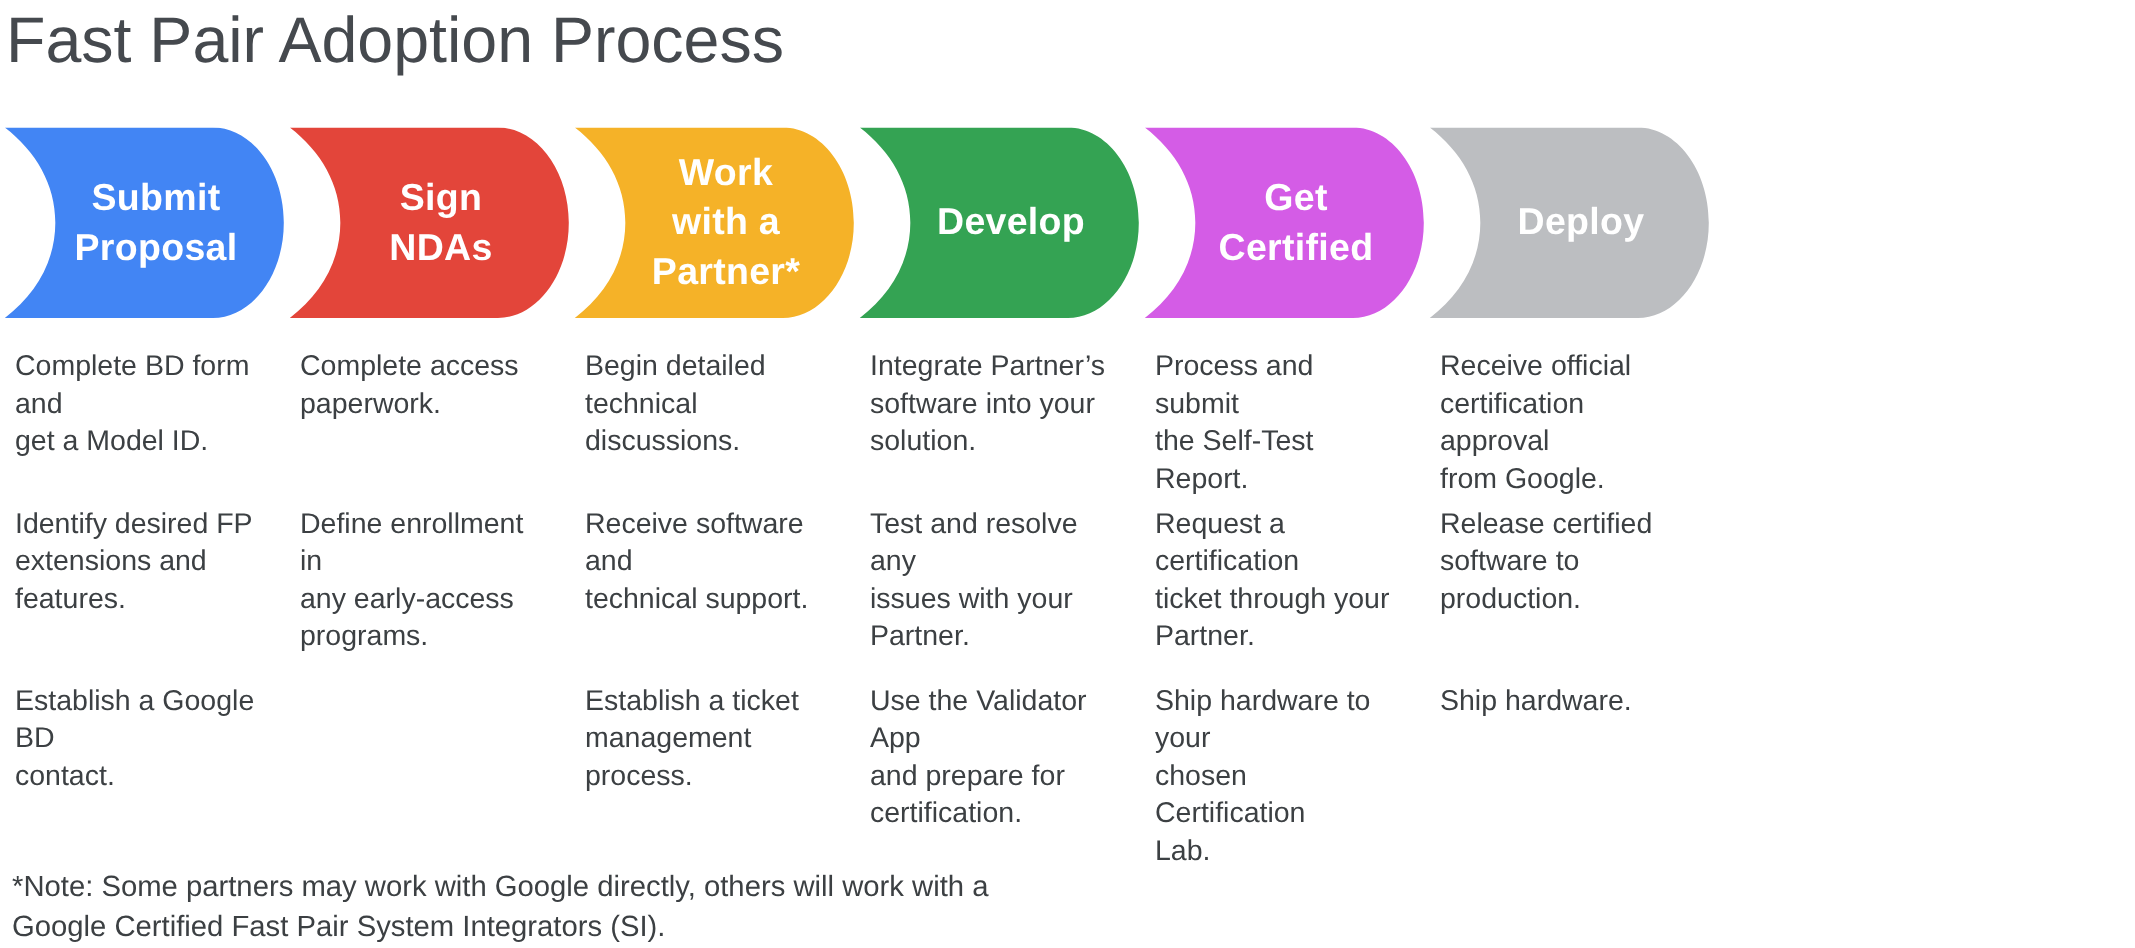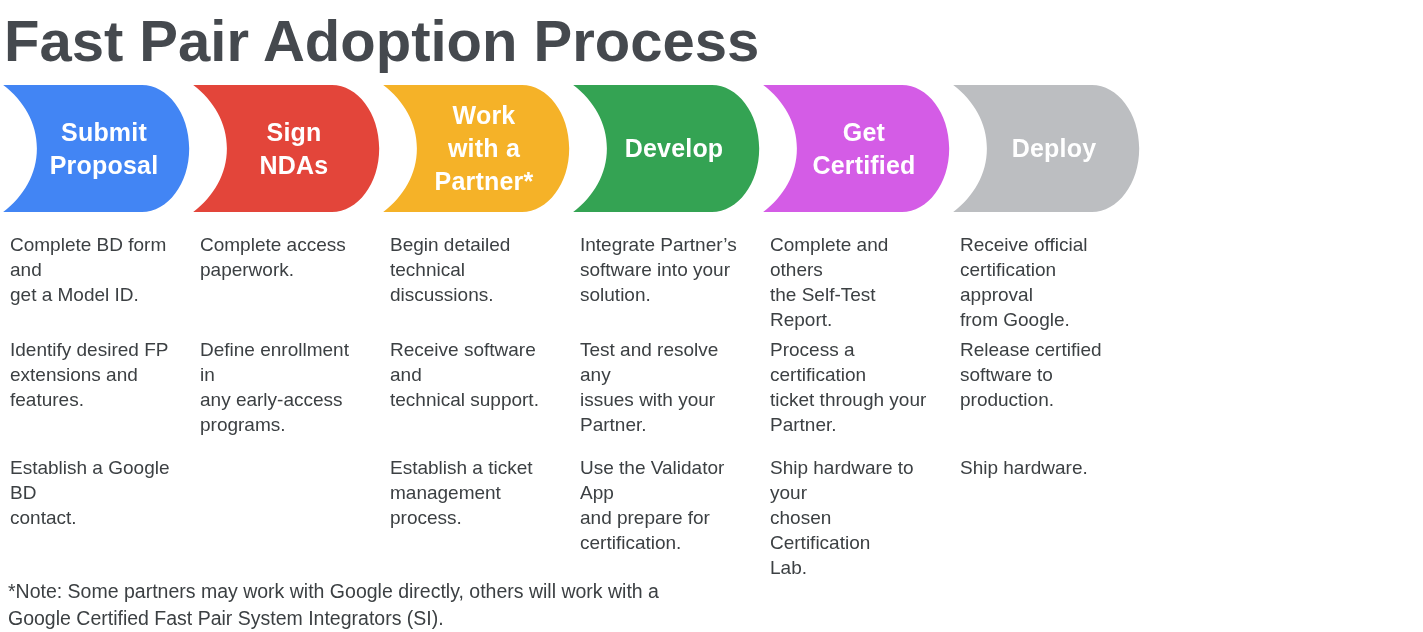--- a/index.html
+++ b/index.html
@@ -11,26 +11,25 @@
     width: 1423px;
     height: 632px;
     background: #ffffff;
     overflow: hidden;
   }
 
   .title {
     position: absolute;
     left: 4px;
     top: 2px;
-    font-size: 58px;
+    font-size: 43px;
     line-height: 50px;
-    font-weight: 700;
+    font-weight: 400;
     color: #45494e;
     letter-spacing: 0px;
-    margin-top: 14px;
   }
 
   .flow {
     position: absolute;
     left: 0;
     top: 85px;
     width: 1140px;
     display: grid;
     grid-template-columns: repeat(6, 1fr);
   }
@@ -177,23 +176,23 @@
 
     <div class="col">
       <div class="shape-wrap">
         <svg viewBox="0 0 237 127" preserveAspectRatio="none">
           <path d="M 4 0 C 30 16, 46 38, 46 63.5 C 46 89, 30 111, 4 127 L 177 127 C 209 127, 236 99, 236 63.5 C 236 28, 209 0, 177 0 Z" fill="#D45CE6"></path>
         </svg>
         <div class="stage-label">Get
 Certified</div>
       </div>
       <div class="steps">
-        <div class="step">Complete and others
+        <div class="step">Process and submit
 the Self-Test Report.</div>
-        <div class="step">Process a certification
+        <div class="step">Request a certification
 ticket through your
 Partner.</div>
         <div class="step">Ship hardware to your
 chosen Certification
 Lab.</div>
       </div>
     </div>
 
     <div class="col">
       <div class="shape-wrap">

